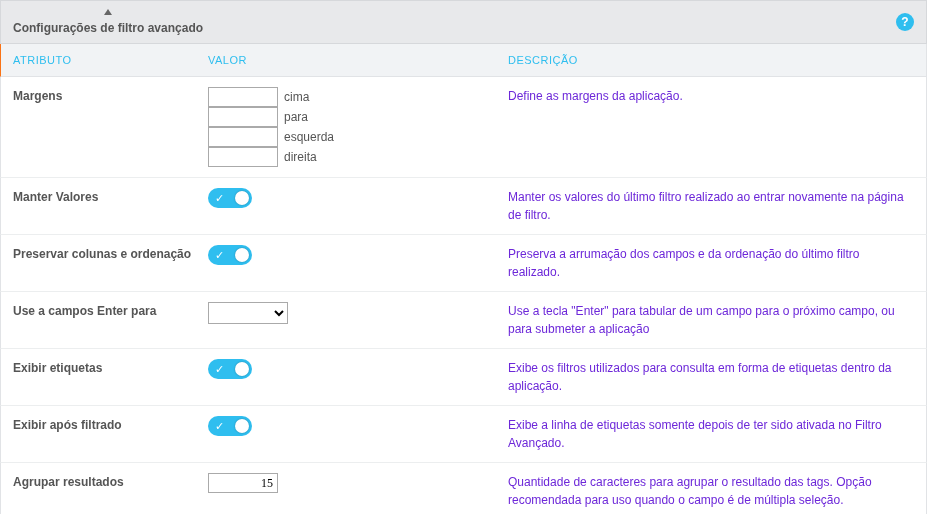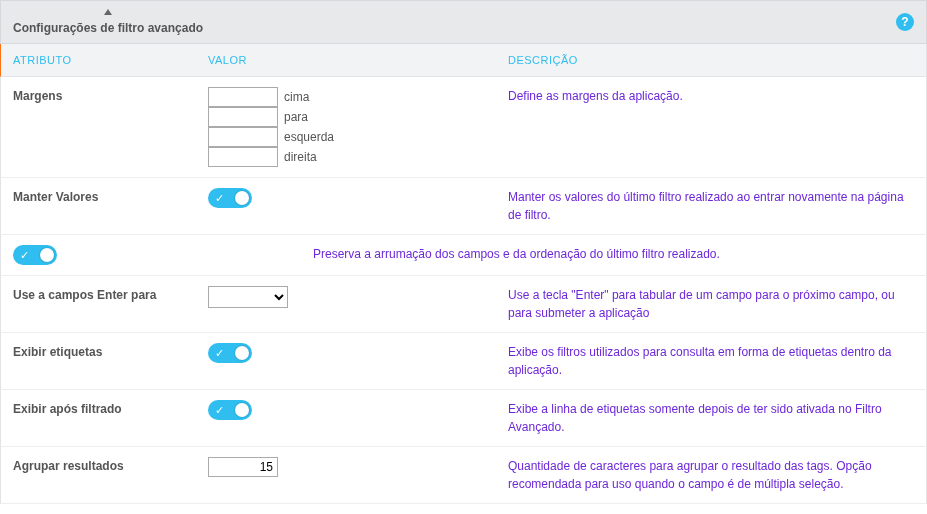--- a/index.html
+++ b/index.html
@@ -115,20 +115,21 @@
     background: #fff;
     padding: 1px 2px;
   }
   .select-small { width: 80px; }
   .num-input {
     width: 70px; height: 20px;
     border: 1px solid #aaa;
     font-size: 12px;
     text-align: right;
     padding: 2px 4px;
+    font-family: Liberation Serif, serif;
   }
 </style>
 </head>
 <body>
 
 <div class="panel-header">
   <div class="panel-header-left">
     <div class="collapse-icon"></div>
     <span class="panel-title">Configurações de filtro avançado</span>
   </div>
@@ -171,20 +172,21 @@
   <div class="col-val">
     <div class="toggle">
       <span class="check">✓</span>
       <div class="knob"></div>
     </div>
   </div>
   <div class="col-desc">Manter os valores do último filtro realizado ao entrar novamente na página de filtro.</div>
 </div>
 
 <div class="row">
+  <div class="col-attr">Preservar colunas e ordenação</div>
   <div class="col-val">
     <div class="toggle">
       <span class="check">✓</span>
       <div class="knob"></div>
     </div>
   </div>
   <div class="col-desc">Preserva a arrumação dos campos e da ordenação do último filtro realizado.</div>
 </div>
 
 <div class="row">

